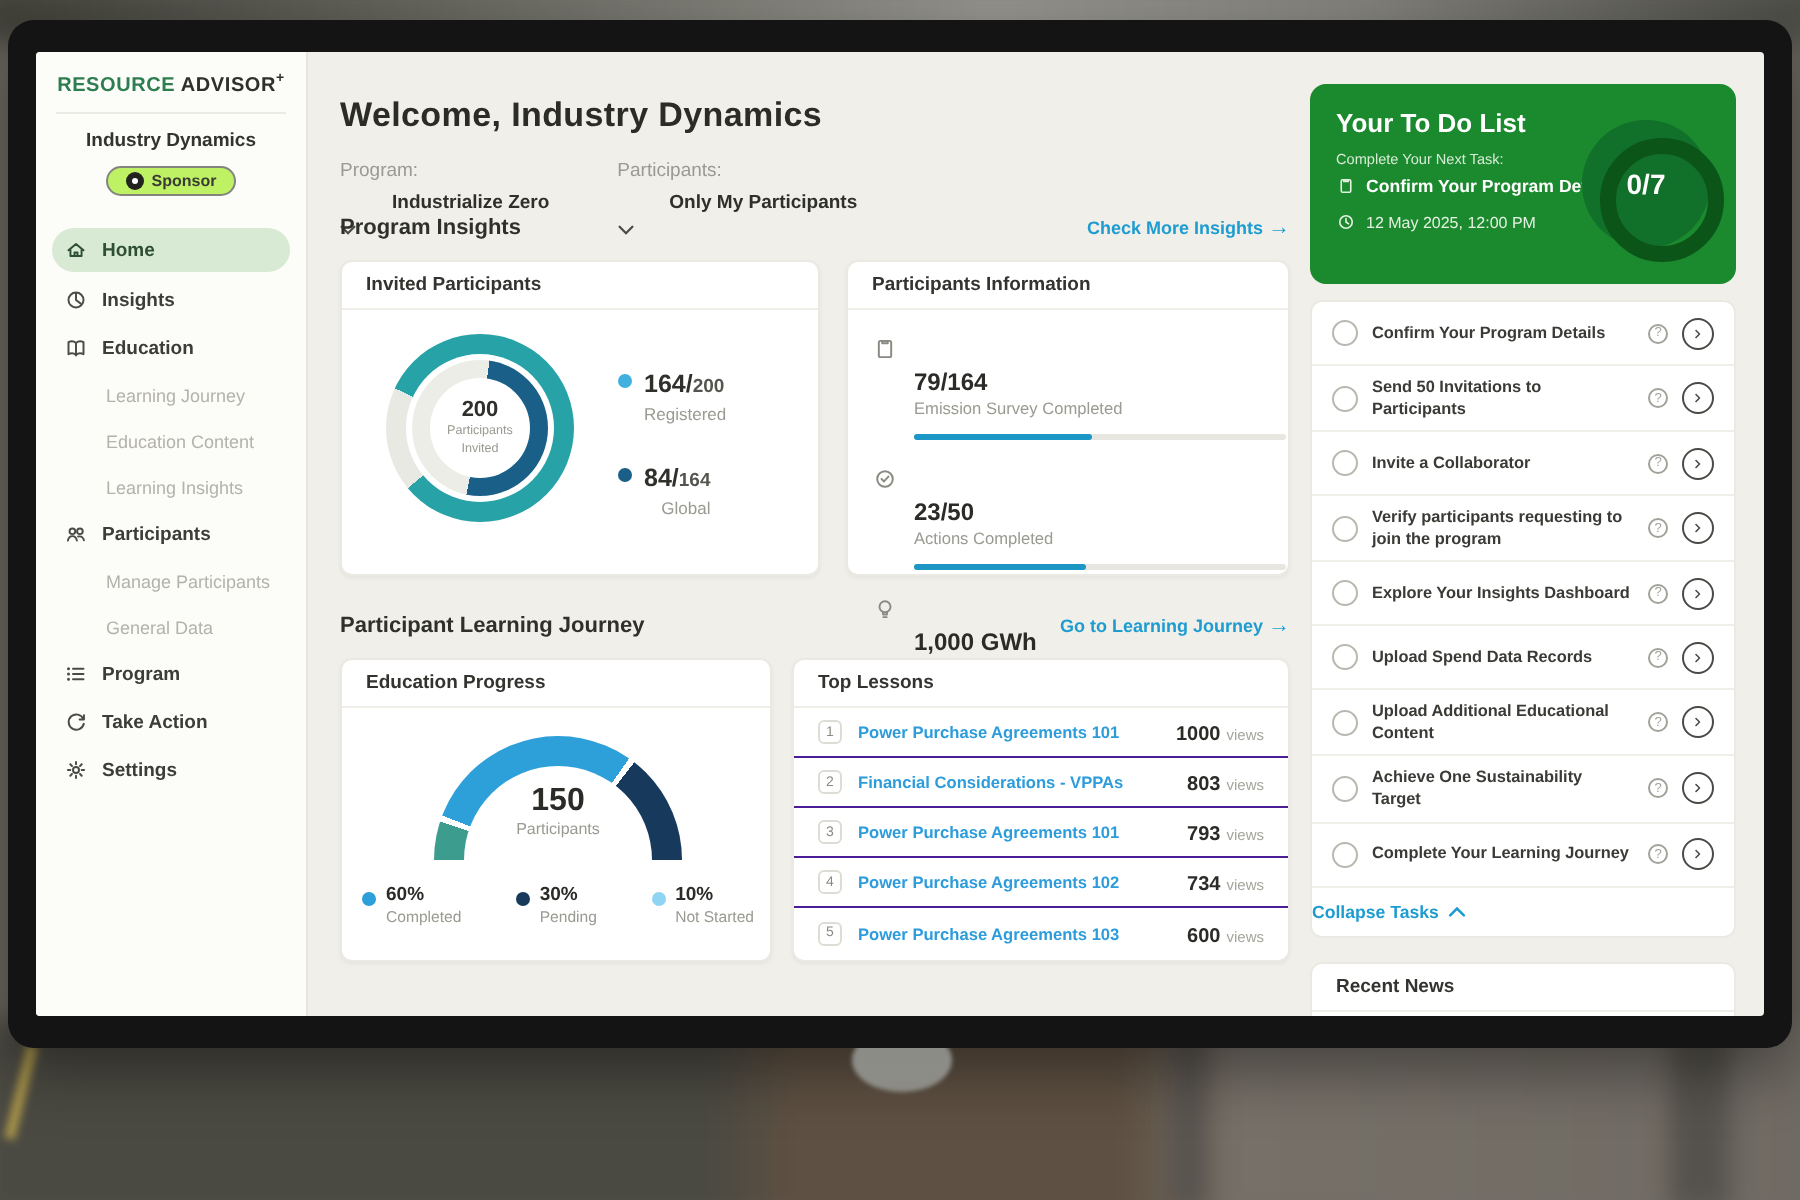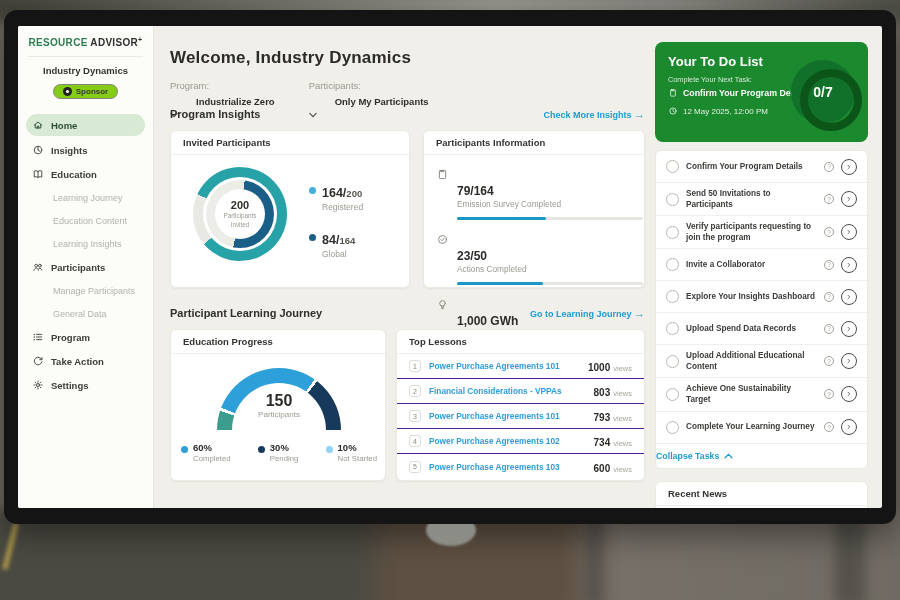--- a/index.html
+++ b/index.html
@@ -26,21 +26,21 @@
   
   .sidebar { position:absolute; left:0; top:0; width:136px; height:482px;
     background:#fcfcf8; border-right:1px solid #e6e5df; }
   .logo { margin:10px 0 0; text-align:center; font-size:10px; font-weight:bold; letter-spacing:.3px; color:#2f2f2d; }
   .logo .green { color:#2e7d51; }
   .logo sup { font-size:7px; }
   .logo-divider { margin:8px 10px 0; border-bottom:1px solid #ebeae4; }
   .org { margin-top:8px; text-align:center; font-size:9.5px; font-weight:bold; color:#33332f; }
   .badge-wrap { margin-top:6px; text-align:center; }
   .badge { display:inline-flex; align-items:center; gap:4px; border:1px solid #84847e; border-radius:9px;
-    padding:2px 9px; font-size:8px; font-weight:bold; color:#3a3a36; background:#84cc16; }
+    padding:2px 9px; font-size:8px; font-weight:bold; color:#3a3a36; background:#bef264; }
   .badge-dot { width:9px; height:9px; border-radius:50%; background:#22221f; position:relative; }
   .badge-dot::after { content:""; position:absolute; left:3px; top:3px; width:3px; height:3px; border-radius:50%; background:#fff; }
   .menu { margin-top:14px; }
   .menu-item { display:flex; align-items:center; gap:7px; height:24px; padding-left:14px;
     font-size:9.5px; font-weight:bold; color:#3c3c38; cursor:pointer; }
   .menu-item.active { margin:0 8px 2px; padding-left:6px; height:22px; background:#d8ead4; border-radius:12px; color:#2f4f35; }
   .menu-item svg { width:12px; height:12px; stroke:#4a4a46; fill:none; stroke-width:1.3; stroke-linecap:round; stroke-linejoin:round; flex:0 0 auto; }
   .menu-item.active svg { stroke:#2f4f35; }
   .menu-sub { height:23px; display:flex; align-items:center; padding-left:35px; font-size:9px; color:#b3b2ab; cursor:pointer; }
 
@@ -71,21 +71,21 @@
   .ring2::after { content:""; position:absolute; inset:9px; border-radius:50%; background:#fff; }
   .donut-center { position:absolute; inset:0; display:flex; flex-direction:column; align-items:center; justify-content:center; text-align:center; }
   .donut-center .dval { font-size:11px; font-weight:bold; color:#2f2f2c; }
   .donut-center .dlab { font-size:6.3px; color:#9a9a92; line-height:1.5; }
   .dlegend { position:absolute; left:138px; top:52px; }
   .dlegend-item { display:flex; align-items:flex-start; gap:6px; margin-bottom:18px; }
   .dot { width:7px; height:7px; border-radius:50%; margin-top:4px; flex:0 0 auto; }
   .dot-reg { background:#41b0df; } .dot-act { background:#1a5f88; }
   .dl-main { font-size:12.5px; font-weight:bold; color:#2f2f2c; }
   .dl-sub { font-size:9.5px; font-weight:bold; color:#55554f; }
-  .dl-label { font-size:8.5px; color:#9a9a92; margin-top:1px; }
+  .dl-label { font-size:8.5px; color:#9a9a92; margin-top:1px;text-align:right; }
 
   
   .stat-row { display:flex; gap:8px; padding:9px 12px 0; }
   .stat-icon svg { width:13px; height:13px; stroke:#8a8a82; fill:none; stroke-width:1.2; stroke-linecap:round; stroke-linejoin:round; margin-top:4px; }
   .stat-val { font-size:12px; font-weight:bold; color:#2b2b28;margin-top:20px; }
   .stat-lab { font-size:8.3px; color:#9a9a92; margin-top:1px; }
   .pbar { width:186px; height:3px; border-radius:2px; background:#e7e6e0; margin-top:8px; }
   .pbar-fill { height:3px; border-radius:2px; background:#1b96c5; }
 
   
@@ -430,31 +430,31 @@
       <span class="task-label">Send 50 Invitations to Participants</span>
       <span class="help-icon">?</span>
       <span class="task-go">
             <svg viewBox="0 0 16 16">
               <path d="M6 4.5 9.5 8 6 11.5"></path>
             </svg>
           </span>
     </div>
     <div class="task-row">
       <span class="task-check"></span>
+      <span class="task-label">Invite a Collaborator</span>
+      <span class="help-icon">?</span>
+      <span class="task-go">
+            <svg viewBox="0 0 16 16">
+              <path d="M6 4.5 9.5 8 6 11.5"></path>
+            </svg>
+          </span>
+    </div>
+    <div class="task-row">
+      <span class="task-check"></span>
       <span class="task-label">Verify participants requesting to join the program</span>
-      <span class="help-icon">?</span>
-      <span class="task-go">
-            <svg viewBox="0 0 16 16">
-              <path d="M6 4.5 9.5 8 6 11.5"></path>
-            </svg>
-          </span>
-    </div>
-    <div class="task-row">
-      <span class="task-check"></span>
-      <span class="task-label">Invite a Collaborator</span>
       <span class="help-icon">?</span>
       <span class="task-go">
             <svg viewBox="0 0 16 16">
               <path d="M6 4.5 9.5 8 6 11.5"></path>
             </svg>
           </span>
     </div>
     <div class="task-row">
       <span class="task-check"></span>
       <span class="task-label">Explore Your Insights Dashboard</span>

